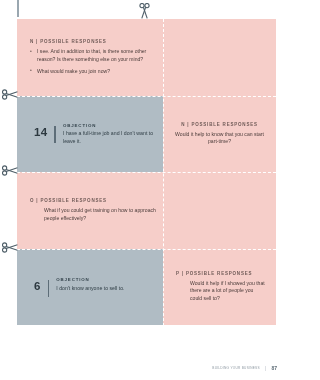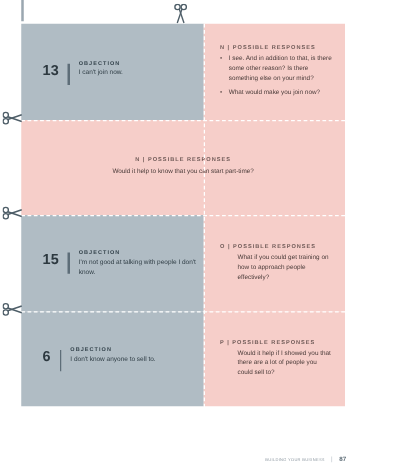--- a/index.html
+++ b/index.html
@@ -119,57 +119,47 @@
 </head>
 <body>
 
 <div class="page">
 
   <div class="crop-tick"></div>
 
   <div class="sheet">
 
     <div class="row">
-      <div class="left-cell">
-        <div class="obj">
-          <div class="obj-num">13</div>
-          <div class="obj-rule"></div>
-          <div class="obj-body">
-            <div class="obj-label">OBJECTION</div>
-            <div class="obj-text">I can't join now.</div>
-          </div>
-        </div>
-      </div>
       <div class="right-cell">
         <div class="resp-head">N | POSSIBLE RESPONSES</div>
         <ul class="resp-list">
           <li>I see. And in addition to that, is there some other reason? Is there something else on your mind?</li>
           <li>What would make you join now?</li>
         </ul>
       </div>
     </div>
 
     <div class="row">
+      <div class="left-cell">
+        <div class="obj">
+          <div class="obj-num">14</div>
+          <div class="obj-rule"></div>
+          <div class="obj-body">
+            <div class="obj-label">OBJECTION</div>
+            <div class="obj-text">I have a full-time job and I don't want to leave it.</div>
+          </div>
+        </div>
+      </div>
       <div class="right-cell resp-center">
         <div class="resp-head">N | POSSIBLE RESPONSES</div>
         <div class="resp-plain">Would it help to know that you can start part-time?</div>
       </div>
     </div>
 
     <div class="row">
-      <div class="left-cell">
-        <div class="obj">
-          <div class="obj-num">15</div>
-          <div class="obj-rule"></div>
-          <div class="obj-body">
-            <div class="obj-label">OBJECTION</div>
-            <div class="obj-text">I'm not good at talking with people I don't know.</div>
-          </div>
-        </div>
-      </div>
       <div class="right-cell">
         <div class="resp-head">O | POSSIBLE RESPONSES</div>
         <div class="resp-plain resp-indent">What if you could get training on how to approach people effectively?</div>
       </div>
     </div>
 
     <div class="row">
       <div class="left-cell">
         <div class="obj">
           <div class="obj-num">6</div>

